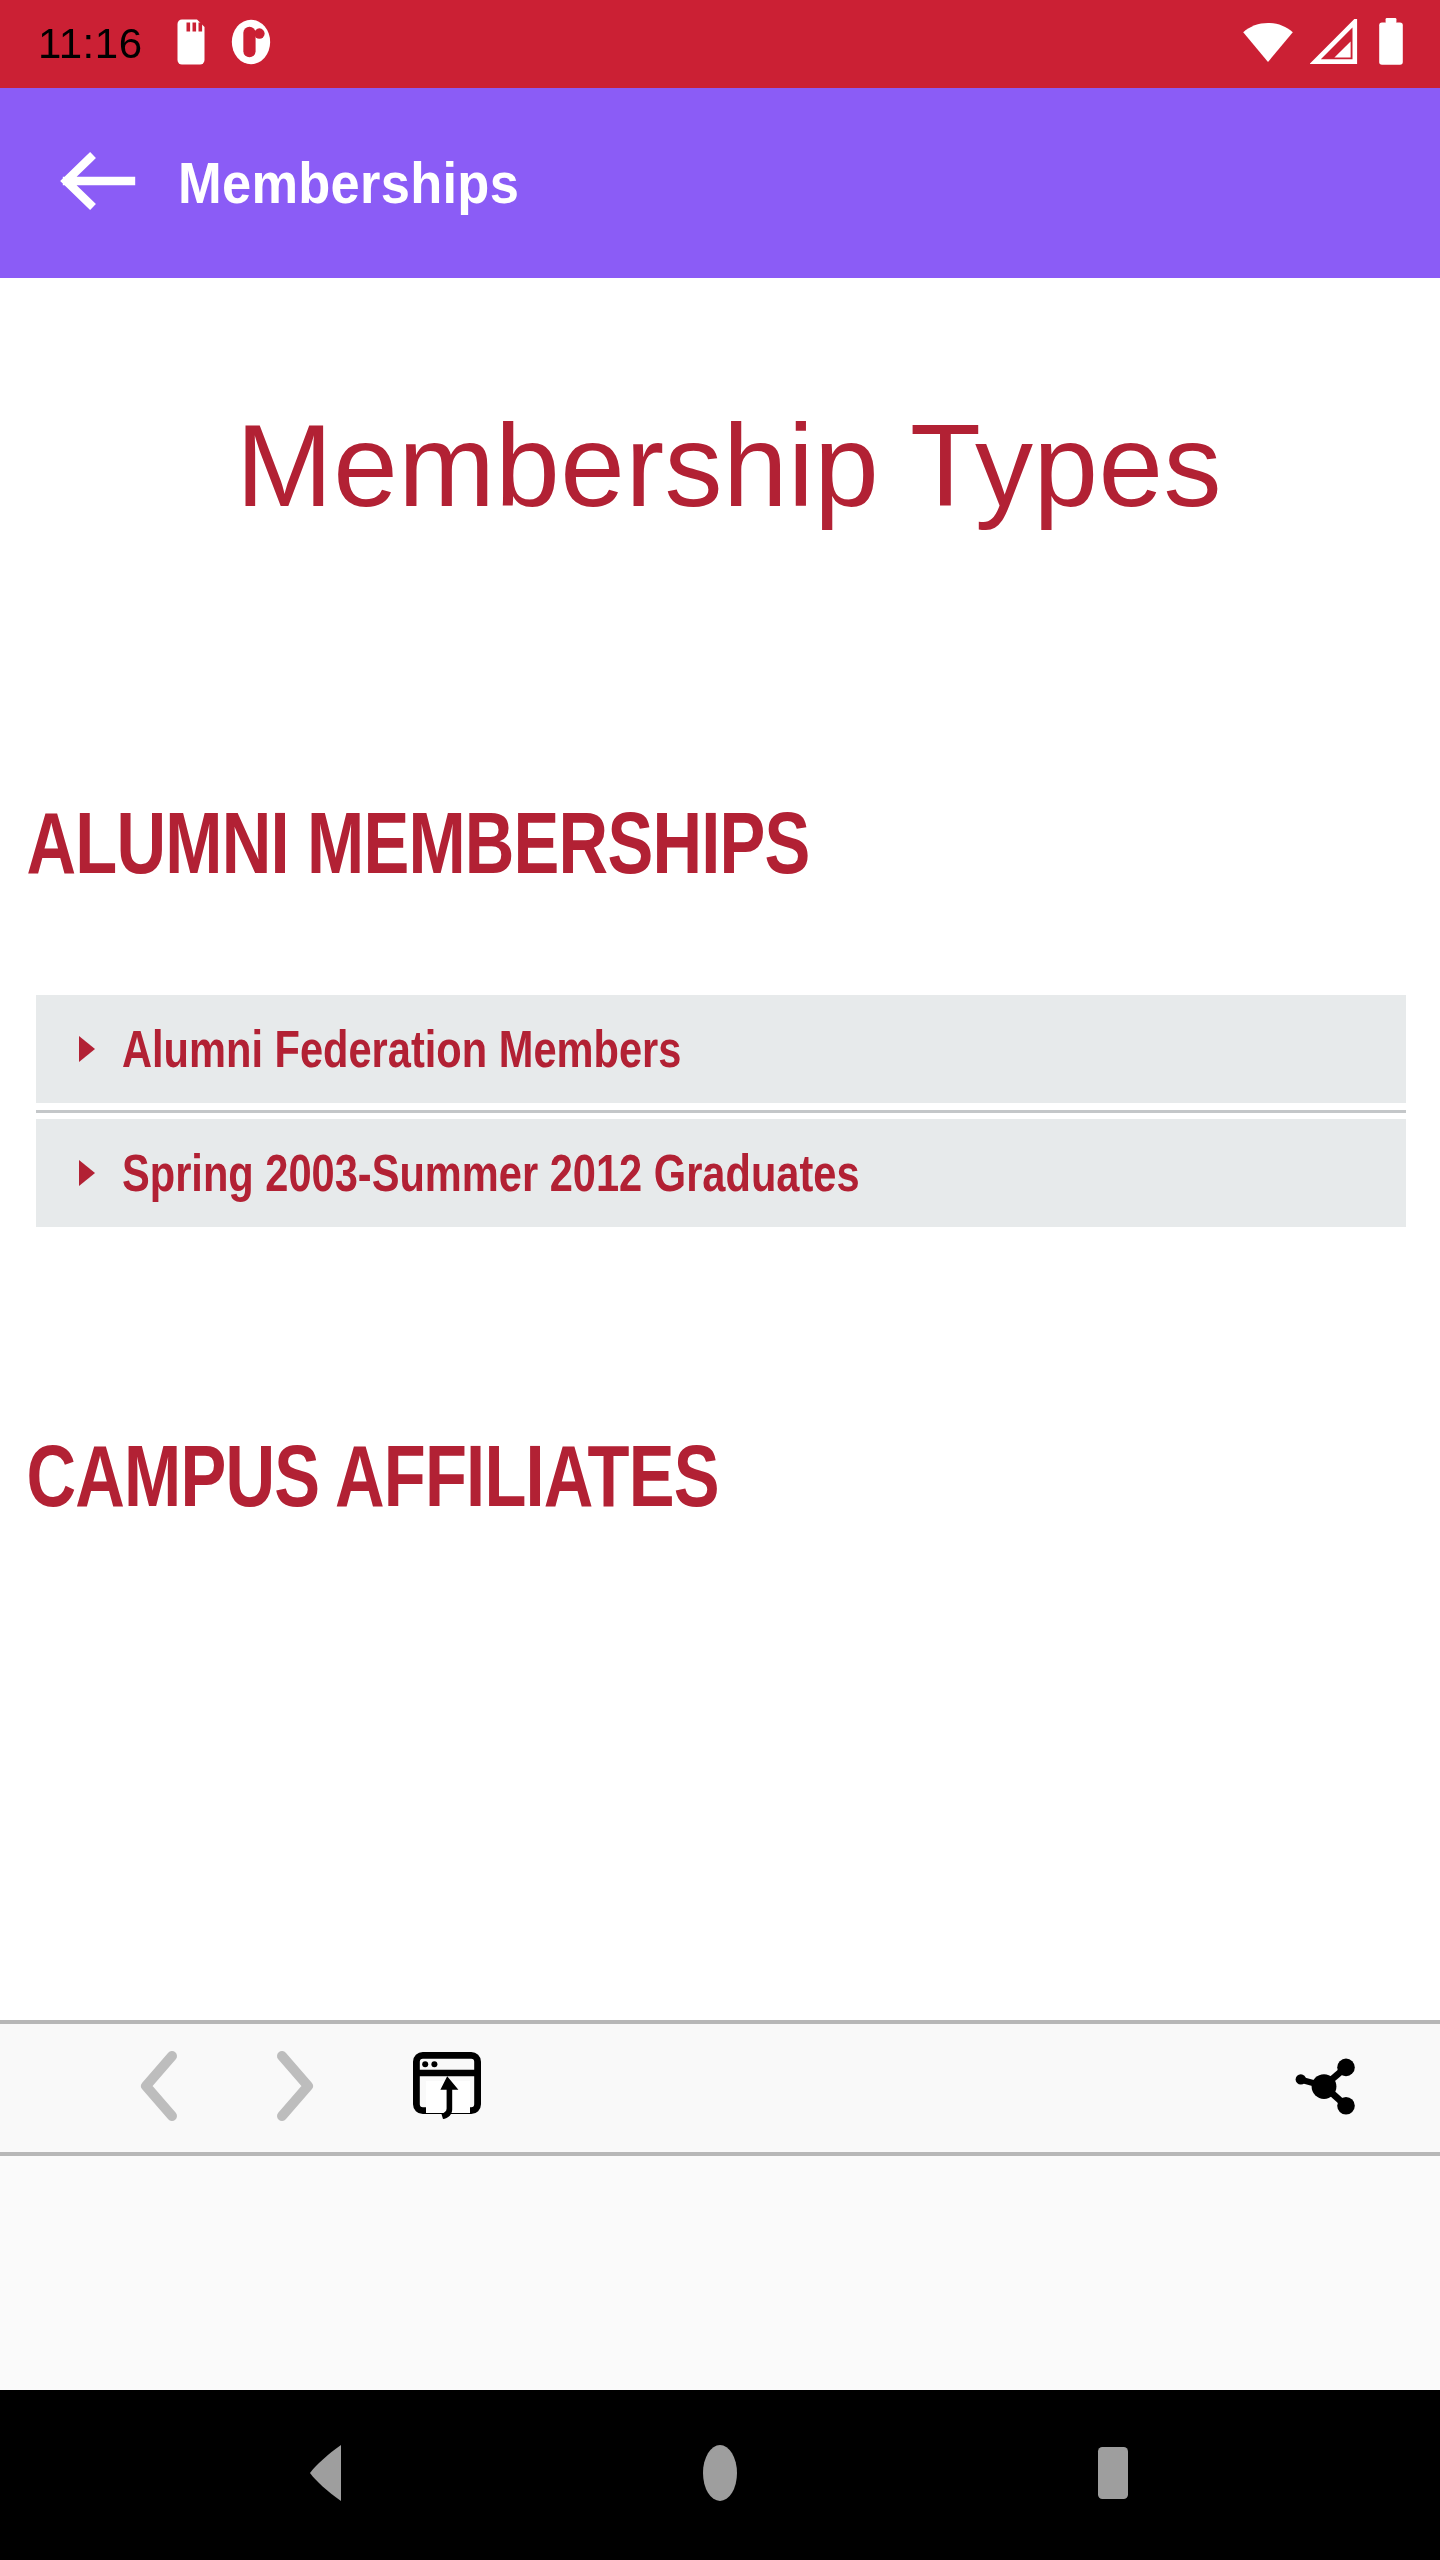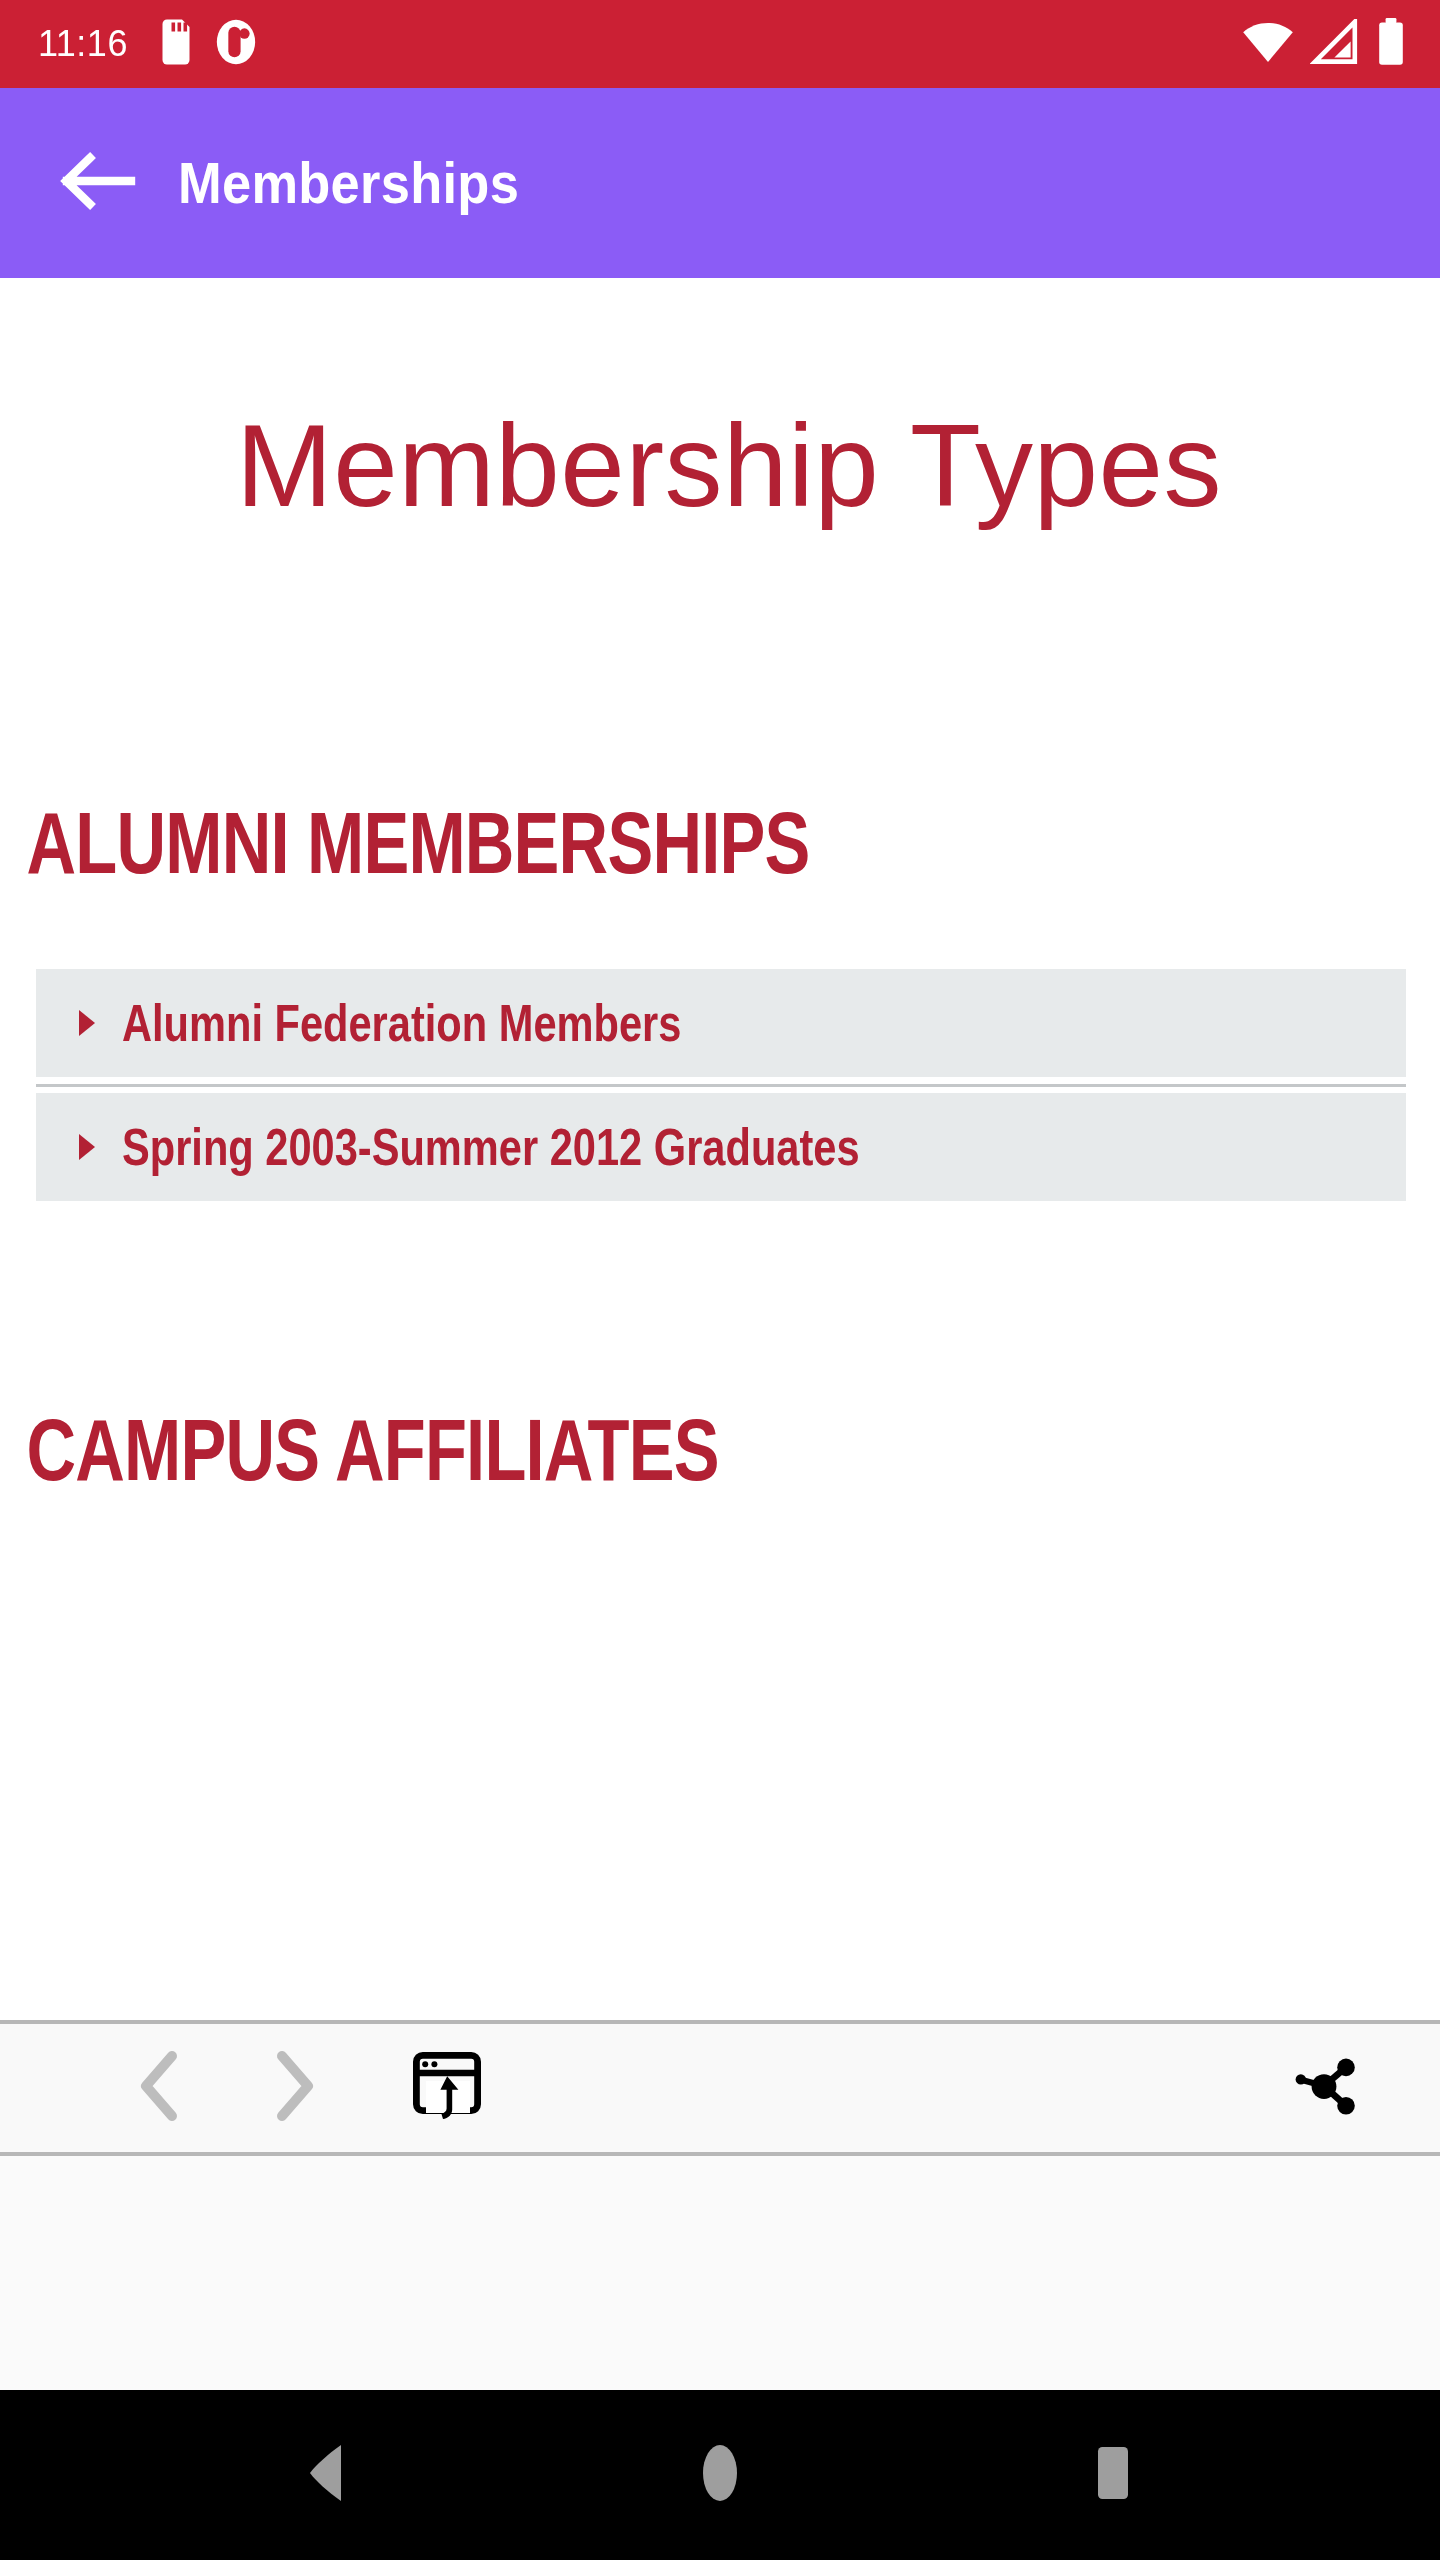--- a/index.html
+++ b/index.html
@@ -30,22 +30,22 @@
     background: #C9213A;
     background-color: #CB2034;
     display: flex;
     align-items: center;
     padding: 0 34px 0 38px;
     box-sizing: border-box;
     flex: 0 0 auto;
     position: relative;
   }
   .status-clock {
-    color: #ffffff;
-    font-size: 36px;
+    color: #000000;
+    font-size: 42px;
     font-weight: 400;
     letter-spacing: 0.5px;
     line-height: 1;
     font-family: "Liberation Sans", sans-serif;
   }
   .status-left-icons {
     display: flex;
     align-items: center;
     gap: 20px;
     margin-left: 30px;
@@ -124,21 +124,21 @@
     font-family: "Liberation Sans", sans-serif;
     transform: scaleX(0.78);
     transform-origin: left center;
     white-space: nowrap;
     line-height: 1.0;
   }
   .section-heading-1 { margin-top: 268px; }
   .section-heading-2 { margin-top: 205px; }
 
   .item-list {
-    margin-top: 82px;
+    margin-top: 108px;
     padding: 0 34px 0 36px;
     box-sizing: border-box;
   }
   .list-item {
     background: #E7EAEB;
     height: 108px;
     display: flex;
     align-items: center;
     padding-left: 40px;
     box-sizing: border-box;

